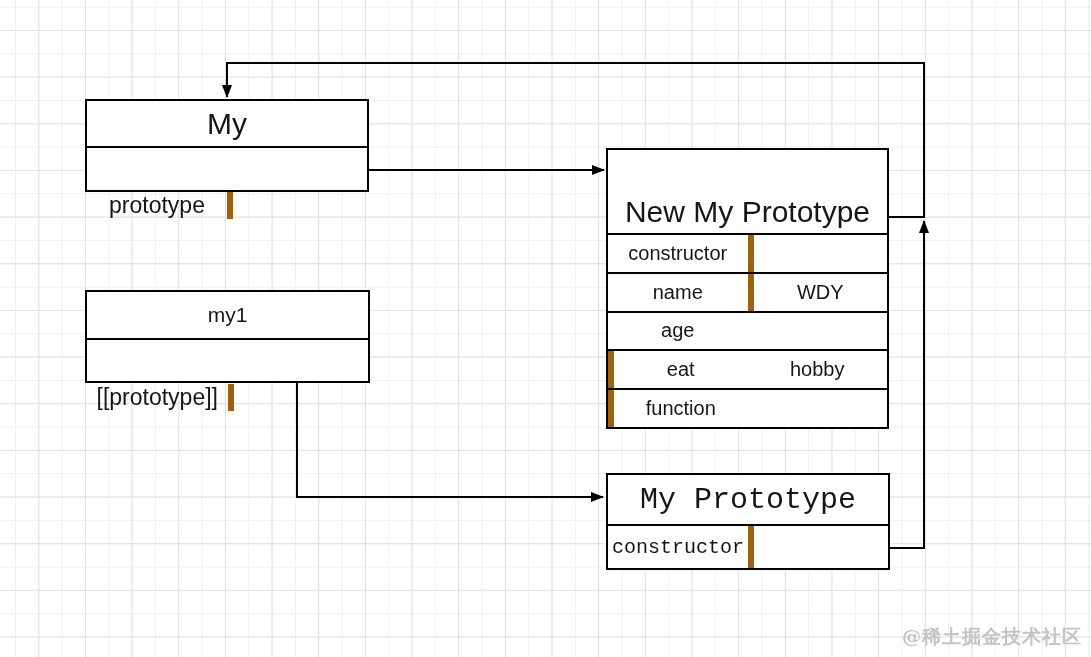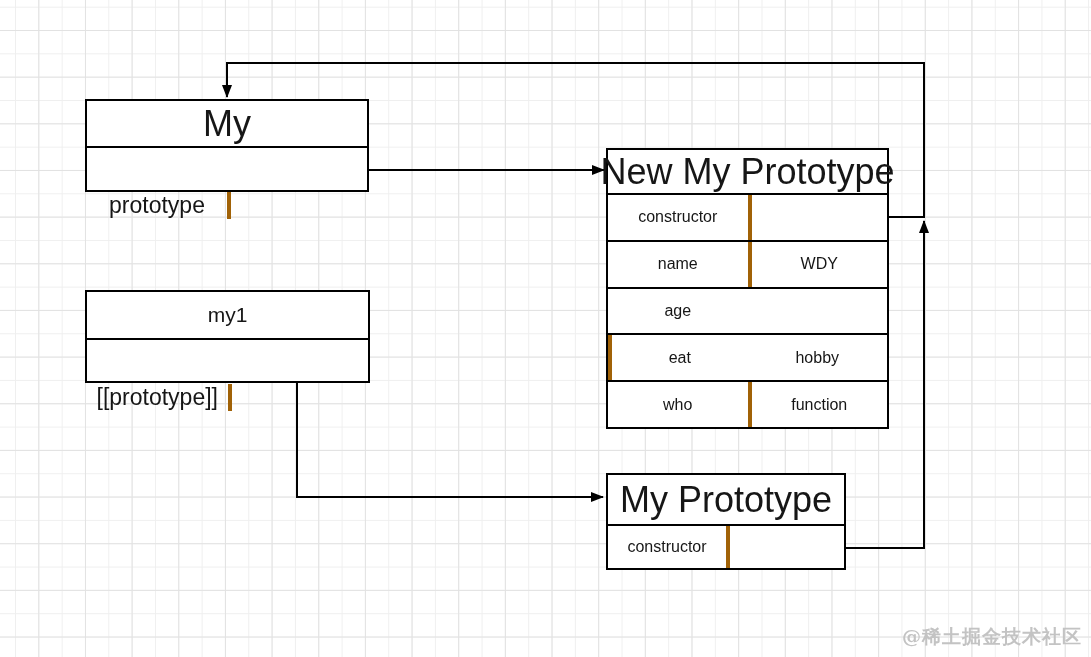--- a/index.html
+++ b/index.html
@@ -41,26 +41,26 @@
     flex: 1;
     border-top: 2px solid #000000;
   }
   .cell {
     display: flex;
     align-items: center;
     justify-content: center;
     width: 50%;
     white-space: nowrap;
   }
-  .cell.val { border-left: 4px solid #a16207; }
+  .cell.val { border-left: 6px solid #a16207; }
 
-  .title-lg { font-size: 36px; }
+  .title-lg { font-size: 30px; }
   .title-sm { font-size: 21px; }
   .label-lg { font-size: 23px; margin-top: 44px; }
-  .label-sm { font-size: 16px; }
+  .label-sm { font-size: 20px; }
 
   .edges {
     position: absolute;
     left: 0; top: 0;
     width: 1091px; height: 657px;
     pointer-events: none;
   }
   .edge {
     fill: none;
     stroke: #000000;
@@ -106,43 +106,42 @@
 
   <div class="box" style="left:85px; top:290px; width:285px; height:93px;">
     <div class="box-title title-sm" style="height:46px;">my1</div>
     <div class="row">
       <div class="cell key label-lg">[[prototype]]</div>
       <div class="cell val label-lg"></div>
     </div>
   </div>
 
   <div class="box" style="left:606px; top:148px; width:283px; height:281px;">
-    <div class="box-title title-lg" style="height:43px;">New My Prototype</div>
+    <div class="box-title title-lg" style="height:43px;margin-top:40px;">New My Prototype</div>
     <div class="row">
       <div class="cell key label-sm">constructor</div>
       <div class="cell val label-sm"></div>
     </div>
     <div class="row">
       <div class="cell key label-sm">name</div>
       <div class="cell val label-sm">WDY</div>
     </div>
     <div class="row">
       <div class="cell key label-sm">age</div>
     </div>
     <div class="row">
       <div class="cell val label-sm">eat</div>
       <div class="cell key label-sm">hobby</div>
     </div>
     <div class="row">
-      <div class="cell key label-sm">who</div>
       <div class="cell val label-sm">function</div>
     </div>
   </div>
 
-  <div class="box" style="left:606px; top:473px; width:240px; height:97px;">
+  <div class="box" style="left:606px; top:473px; width:284px; height:97px;font-family:Liberation Mono, monospace;">
     <div class="box-title title-lg" style="height:49px;">My Prototype</div>
     <div class="row">
       <div class="cell key label-sm">constructor</div>
       <div class="cell val label-sm"></div>
     </div>
   </div>
 
   <div class="watermark">@稀土掘金技术社区</div>
 
 </div>

